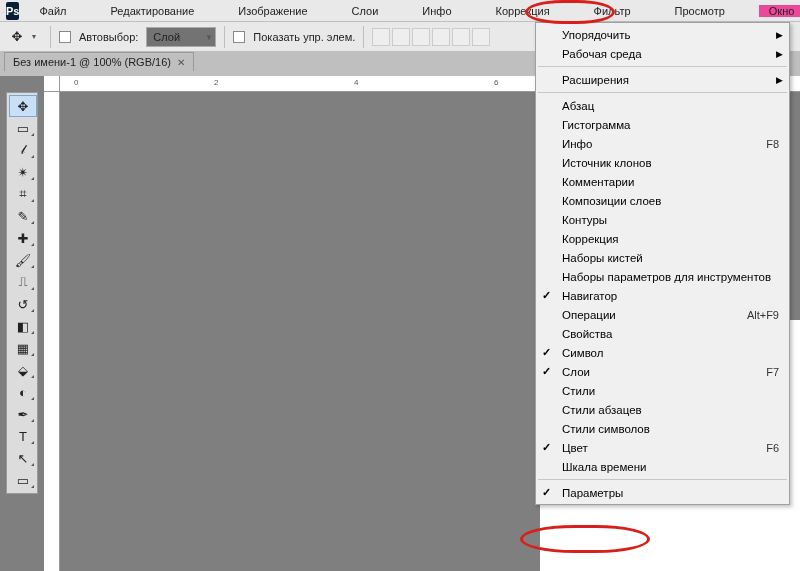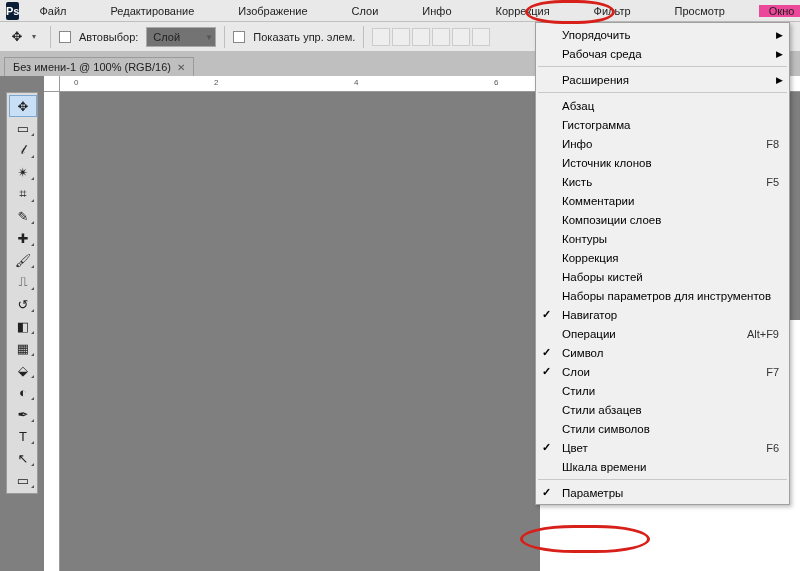--- a/index.html
+++ b/index.html
@@ -16,21 +16,21 @@
   .move-icon { width:18px; height:18px; display:flex; align-items:center; justify-content:center; font-size:13px; }
   .dd-small { width:10px; height:10px; display:inline-block; margin-left:-2px; font-size:8px; color:#555;}
   .sep { width:1px; height:22px; background:#bfbfbf; }
   .cb { width:12px; height:12px; border:1px solid #888; background:#fff; display:inline-block; }
   .select { height:20px; border:1px solid #aaa; background:#737373; padding:0 18px 0 6px; display:flex; align-items:center; position:relative; min-width:70px;}
   .select:after { content:"▾"; position:absolute; right:4px; font-size:9px; color:#555;}
   .align-grp { display:flex; gap:2px; }
   .align-btn { width:18px; height:18px; border:1px solid #ccc; background:#eee; }
 
   
-  .tabbar { height:24px; background:#bfbfbf; display:flex; align-items:flex-end; padding-left:4px; font-size:11px; }
+  .tabbar { height:24px; background:#bfbfbf; display:flex; align-items:flex-start; padding-left:4px; font-size:11px; }
   .doc-tab { background:#bfbfbf; border:1px solid #9a9a9a; border-bottom:none; padding:3px 8px; display:flex; align-items:center; gap:6px; color:#222;}
   .doc-close { font-size:10px; color:#555; }
 
   
   .ruler-h { position:absolute; left:44px; right:0; top:76px; height:16px; background:#fff; border-bottom:1px solid #999; font-size:8px; color:#555;}
   .ruler-h span{position:absolute;top:2px;}
   .ruler-v { position:absolute; left:44px; top:92px; bottom:0; width:16px; background:#fff; border-right:1px solid #999;}
   .ruler-corner{position:absolute;left:44px;top:76px;width:16px;height:16px;background:#fff;border-right:1px solid #999;border-bottom:1px solid #999;z-index:2;}
 
   
@@ -156,24 +156,20 @@
       <span>Гистограмма</span>
     </div>
     <div class="dd-item">
       <span>Инфо</span>
       <span class="shortcut">F8</span>
     </div>
     <div class="dd-item">
       <span>Источник клонов</span>
     </div>
     <div class="dd-item">
-      <span>Кисть</span>
-      <span class="shortcut">F5</span>
-    </div>
-    <div class="dd-item">
       <span>Комментарии</span>
     </div>
     <div class="dd-item">
       <span>Композиции слоев</span>
     </div>
     <div class="dd-item">
       <span>Контуры</span>
     </div>
     <div class="dd-item">
       <span>Коррекция</span>
@@ -186,20 +182,23 @@
     </div>
     <div class="dd-item">
       <span>Навигатор</span>
       <span class="check">✓</span>
     </div>
     <div class="dd-item">
       <span>Операции</span>
       <span class="shortcut">Alt+F9</span>
     </div>
     <div class="dd-item">
+      <span>Свойства</span>
+    </div>
+    <div class="dd-item">
       <span>Символ</span>
       <span class="check">✓</span>
     </div>
     <div class="dd-item">
       <span>Слои</span>
       <span class="check">✓</span>
       <span class="shortcut">F7</span>
     </div>
     <div class="dd-item">
       <span>Стили</span>

